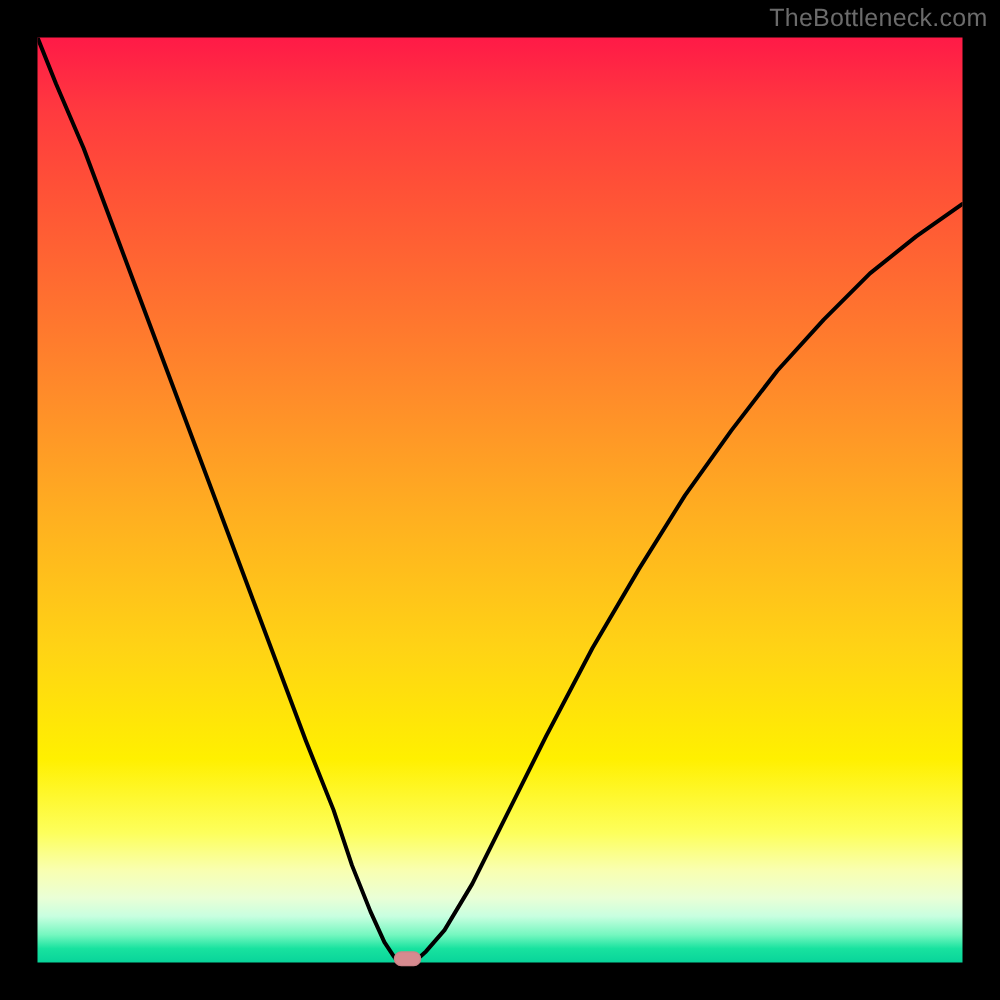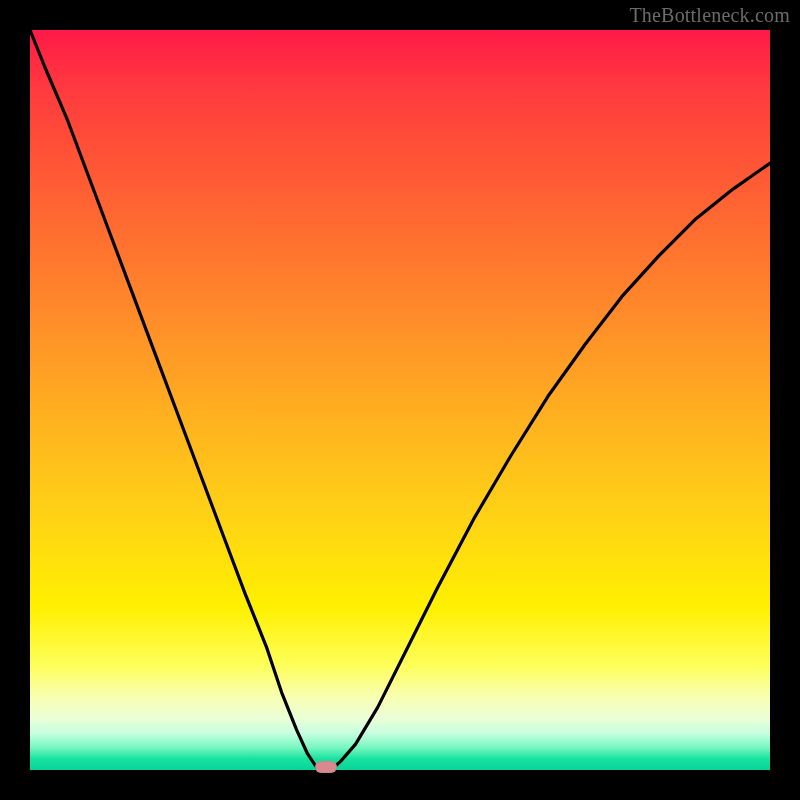--- a/index.html
+++ b/index.html
@@ -45,21 +45,20 @@
     );
   }
   .watermark {
     position: absolute;
     top: 4px;
     right: 10px;
     color: #6b6b6b;
     font-size: 20px;
     font-weight: 400;
     letter-spacing: 0.2px;
-    font-family: Liberation Serif, serif;
   }
   svg.curve {
     position: absolute;
     left: 0;
     top: 0;
     width: 740px;
     height: 740px;
   }
   .marker {
     position: absolute;

